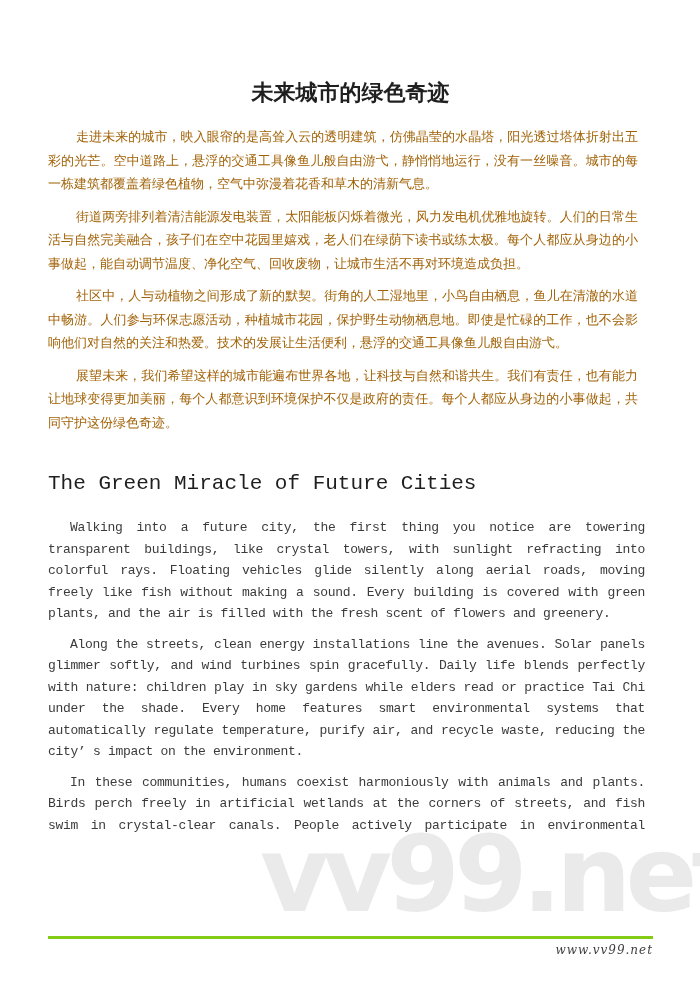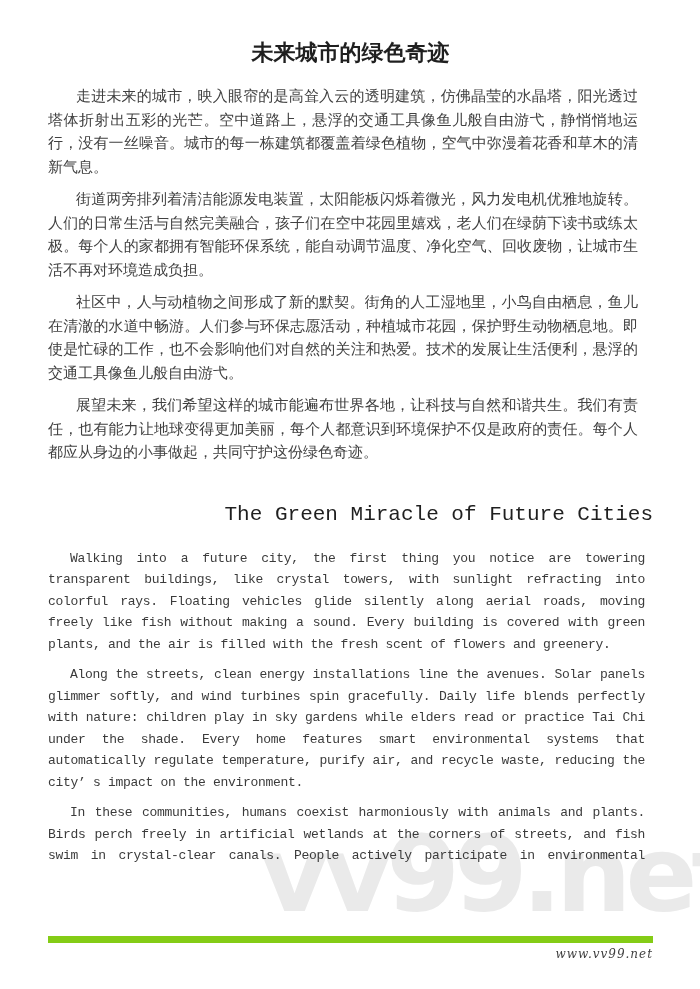--- a/index.html
+++ b/index.html
@@ -20,46 +20,46 @@
     line-height:106px;
     letter-spacing:-6px;
     color:#eaeaea;
     z-index:0;
     user-select:none;
     white-space:nowrap;
   }
   .content{
     position:relative;
     z-index:1;
-    padding:38px 47px 0 48px;
+    padding:78px 47px 0 48px;
   }
   .cn-title{
     margin:0 0 17px 0;
     font-family:"DejaVu Sans","Liberation Sans",sans-serif;
     font-size:22px;
     line-height:30px;
     font-weight:700;
     text-align:center;
     color:#1f1f1f;
   }
   .cn-para{
     margin:0 15px 9px 0;
-    font-size:15px;
+    font-size:13px;
     line-height:23.5px;
     text-align:justify;
     text-indent:28px;
-    color:#404040;
+    color:#a16207;
   }
   .en-title{
     margin:36px 0 19px 0;
     font-family:"Liberation Mono","DejaVu Sans Mono",monospace;
     font-size:21px;
     line-height:28px;
     font-weight:500;
-    text-align:right;
+    text-align:left;
     color:#1f1f1f;
   }
   .en-para{
     margin:0 8px 9px 0;
     font-family:"Liberation Mono","DejaVu Sans Mono",monospace;
     font-size:13px;
     letter-spacing:-0.3px;
     line-height:21.5px;
     text-align:justify;
     text-indent:22px;
@@ -70,21 +70,21 @@
     overflow:hidden;
     text-align-last:justify;
     margin-bottom:0;
   }
   .footer{
     position:absolute;
     left:48px;
     width:605px;
     top:936px;
     z-index:2;
-    border-top:7px solid #84cc16;
+    border-top:3px solid #84cc16;
   }
   .footer-url{
     display:block;
     padding-top:4px;
     text-align:right;
     font-family:"DejaVu Serif","Liberation Serif",serif;
     font-style:italic;
     font-size:12px;
     letter-spacing:1px;
     color:#3f3f3f;
@@ -95,21 +95,21 @@
 
 <div class="page">
 
   <div class="watermark">vv99.net</div>
 
   <div class="content">
 
     <h1 class="cn-title">未来城市的绿色奇迹</h1>
 
     <p class="cn-para">走进未来的城市，映入眼帘的是高耸入云的透明建筑，仿佛晶莹的水晶塔，阳光透过塔体折射出五彩的光芒。空中道路上，悬浮的交通工具像鱼儿般自由游弋，静悄悄地运行，没有一丝噪音。城市的每一栋建筑都覆盖着绿色植物，空气中弥漫着花香和草木的清新气息。</p>
-    <p class="cn-para">街道两旁排列着清洁能源发电装置，太阳能板闪烁着微光，风力发电机优雅地旋转。人们的日常生活与自然完美融合，孩子们在空中花园里嬉戏，老人们在绿荫下读书或练太极。每个人的家都拥有智能环保系统，能自动调节温度、净化空气、回收废物，让城市生活不再对环境造成负担。</p>
+    <p class="cn-para">街道两旁排列着清洁能源发电装置，太阳能板闪烁着微光，风力发电机优雅地旋转。人们的日常生活与自然完美融合，孩子们在空中花园里嬉戏，老人们在绿荫下读书或练太极。每个人都应从身边的小事做起，能自动调节温度、净化空气、回收废物，让城市生活不再对环境造成负担。</p>
     <p class="cn-para">社区中，人与动植物之间形成了新的默契。街角的人工湿地里，小鸟自由栖息，鱼儿在清澈的水道中畅游。人们参与环保志愿活动，种植城市花园，保护野生动物栖息地。即使是忙碌的工作，也不会影响他们对自然的关注和热爱。技术的发展让生活便利，悬浮的交通工具像鱼儿般自由游弋。</p>
     <p class="cn-para">展望未来，我们希望这样的城市能遍布世界各地，让科技与自然和谐共生。我们有责任，也有能力让地球变得更加美丽，每个人都意识到环境保护不仅是政府的责任。每个人都应从身边的小事做起，共同守护这份绿色奇迹。</p>
 
     <h2 class="en-title">The Green Miracle of Future Cities</h2>
 
     <p class="en-para">Walking into a future city, the first thing you notice are towering transparent buildings, like crystal towers, with sunlight refracting into colorful rays. Floating vehicles glide silently along aerial roads, moving freely like fish without making a sound. Every building is covered with green plants, and the air is filled with the fresh scent of flowers and greenery.</p>
     <p class="en-para">Along the streets, clean energy installations line the avenues. Solar panels glimmer softly, and wind turbines spin gracefully. Daily life blends perfectly with nature: children play in sky gardens while elders read or practice Tai Chi under the shade. Every home features smart environmental systems that automatically regulate temperature, purify air, and recycle waste, reducing the city’ s impact on the environment.</p>
     <p class="en-para truncated">In these communities, humans coexist harmoniously with animals and plants. Birds perch freely in artificial wetlands at the corners of streets, and fish swim in crystal-clear canals. People actively participate in environmental volunteer</p>
 
   </div>

